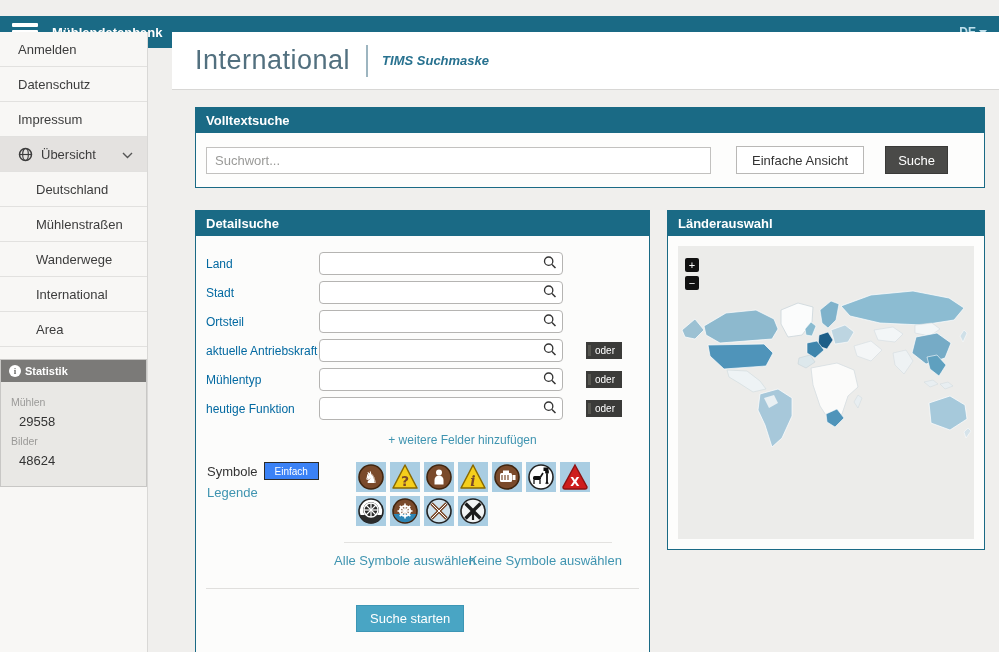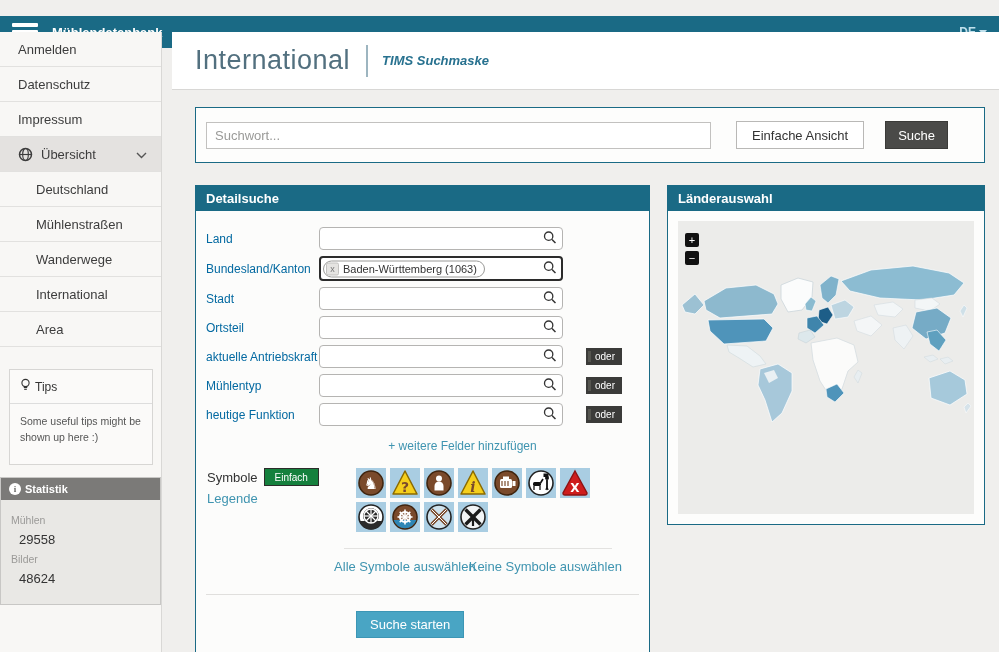--- a/index.html
+++ b/index.html
@@ -10,21 +10,21 @@
   
   .topbar { position:absolute; top:16px; left:0; right:0; height:32px; background:#1a6a85;
             display:flex; align-items:center; padding:0 12px; }
   .hamburger { width:26px; height:18px; display:flex; flex-direction:column; justify-content:space-between; cursor:pointer; margin-right:14px; }
   .hamburger span { display:block; height:4px; background:#fff; border-radius:1px; }
   .brand { color:#fff; font-weight:bold; font-size:13px; }
   .lang { margin-left:auto; color:#bfe0ec; font-size:12px; font-weight:bold; display:flex; align-items:center; gap:3px; cursor:pointer;text-decoration:underline; }
   .caret-down { width:0; height:0; border-left:4px solid transparent; border-right:4px solid transparent; border-top:5px solid #bfe0ec; }
 
   
-  .sidebar { position:absolute; top:32px; left:0; width:162px; bottom:0; background:#f8f7f5; border-right:1px solid #d9d8d6; }
+  .sidebar { position:absolute; top:32px; left:0; width:148px; bottom:0; background:#f8f7f5; border-right:1px solid #d9d8d6; }
   .nav-item { height:35px; display:flex; align-items:center; padding-left:18px; font-size:13px; color:#3c3c3c;
               border-bottom:1px solid #e2e1df; cursor:pointer; background:#f8f7f5; }
   .nav-item.active { background:#e4e2e0; }
   .nav-item.sub { padding-left:36px; }
   .nav-item .chev { margin-left:auto; margin-right:14px; }
   .nav-item .gicon { margin-right:8px; display:flex; }
 
   .side-box { margin:0 8px 0 9px; border:1px solid #d7d6d4; background:#fbfaf9; }
   .side-box.tips { margin-top:22px; }
   .tips-head { padding:8px 10px; font-size:12px; color:#333; border-bottom:1px solid #ddd; display:flex; align-items:center; gap:4px; }
@@ -76,21 +76,21 @@
   .oder-btn { margin-left:23px; height:17px; padding:0 7px 0 9px; background:#3b3b39; color:#fff; font-size:10px;
               border:none; cursor:pointer; position:relative; font-family:inherit; }
   .oder-btn::before { content:""; position:absolute; left:2px; top:3px; bottom:3px; width:3px; background:#55554f; }
   .add-fields { text-align:center; width:357px; margin:10px 0 14px 78px; }
   .add-fields a { color:#3f94b0; font-size:12px; text-decoration:none; cursor:pointer; }
 
   .sym-section { display:flex; margin-top:12px; }
   .sym-left { width:150px; flex:none; padding-left:1px; }
   .sym-left-row { display:flex; align-items:center; gap:6px; }
   .sym-label { font-size:13px; color:#333; }
-  .btn-einfach { height:18px; padding:0 10px; background:#15803d; color:#fff; font-size:10px; border:1px solid #2c2c2a; cursor:pointer; font-family:inherit; }
+  .btn-einfach { height:18px; padding:0 10px; background:#3b82f6; color:#fff; font-size:10px; border:1px solid #2c2c2a; cursor:pointer; font-family:inherit; }
   .legende-link { display:inline-block; margin-top:5px; color:#3f94b0; font-size:13px; text-decoration:none; cursor:pointer; }
   .sym-right { width:252px; }
   .sym-grid { display:flex; flex-wrap:wrap; gap:4px; width:240px; }
   .sym { width:30px; height:30px; background:#a9cde2; display:flex; align-items:center; justify-content:center; cursor:pointer; }
   .sym-divider { border:none; border-top:1px solid #e3e2e0; margin:16px 0 10px -12px; width:268px; }
   .sym-links { display:flex; justify-content:center; width:268px; margin-left:-12px; }
   .sym-links a { color:#3f94b0; font-size:13px; text-decoration:none; white-space:nowrap; cursor:pointer; }
   .sym-links a + a { margin-left:-7px; }
 
   .dt-hr { border:none; border-top:1px solid #e0dfdd; margin:20px 0 0; }
@@ -157,33 +157,20 @@
     <div class="nav-item sub">
         <span>Wanderwege</span>
       </div>
     <div class="nav-item sub">
         <span>International</span>
       </div>
     <div class="nav-item sub">
         <span>Area</span>
       </div>
 
-    <div class="side-box tips">
-      <div class="tips-head">
-        <span>
-          <svg width="11" height="14" viewBox="0 0 11 14">
-              <circle cx="5.5" cy="5" r="3.6" fill="none" stroke="#333" stroke-width="1.1"></circle>
-              <line x1="3.8" y1="9.5" x2="7.2" y2="9.5" stroke="#333" stroke-width="1.1"></line>
-              <line x1="4.2" y1="11.3" x2="6.8" y2="11.3" stroke="#333" stroke-width="1.1"></line>
-            </svg>
-        </span>
-        <span>Tips</span>
-      </div>
-      <div class="tips-body">Some useful tips might be shown up here :)</div>
-    </div>
 
     <div class="stats">
       <div class="stats-head">
         <span class="info-circ">i</span>
         <span>Statistik</span>
       </div>
       <div class="stats-body">
         <div class="stats-label">Mühlen</div>
         <div class="stats-value">29558</div>
         <div class="stats-label">Bilder</div>
@@ -195,20 +182,21 @@
   <main class="main">
     <div class="titlebar">
       <span class="page-title">International</span>
       <span class="title-sep"></span>
       <span class="page-subtitle">TIMS Suchmaske</span>
     </div>
 
     <div class="content">
 
       <section class="panel">
+        <div class="panel-head">Volltextsuche</div>
         <div class="ft-body">
           <input class="ft-input" type="text" placeholder="Suchwort..." style="">
           <button class="btn-plain">Einfache Ansicht</button>
           <button class="btn-dark-lg">Suche</button>
         </div>
       </section>
 
       <div class="cols">
 
         <section class="panel detail">
@@ -221,36 +209,20 @@
                 <input class="dt-input" type="text" style="">
                 <span class="mag">
                   <svg width="15" height="15" viewBox="0 0 18 18">
                       <circle cx="8" cy="8" r="5" fill="none" stroke="#333" stroke-width="1.6"></circle>
                       <line x1="12" y1="12" x2="16.2" y2="16.2" stroke="#333" stroke-width="1.8"></line>
                     </svg>
                 </span>
               </span>
             </div>
 
-            <div class="dt-row">
-              <span class="dt-label">Bundesland/Kanton</span>
-              <span class="dt-inputwrap focused">
-                <input class="dt-input" type="text" style="">
-                <span class="tagwrap">
-                  <span class="tag-x">x</span>
-                  <span class="tag-text">Baden-Württemberg (1063)</span>
-                </span>
-                <span class="mag">
-                  <svg width="15" height="15" viewBox="0 0 18 18">
-                      <circle cx="8" cy="8" r="5" fill="none" stroke="#333" stroke-width="1.6"></circle>
-                      <line x1="12" y1="12" x2="16.2" y2="16.2" stroke="#333" stroke-width="1.8"></line>
-                    </svg>
-                </span>
-              </span>
-            </div>
 
             <div class="dt-row">
               <span class="dt-label">Stadt</span>
               <span class="dt-inputwrap">
                 <input class="dt-input" type="text" style="">
                 <span class="mag">
                   <svg width="15" height="15" viewBox="0 0 18 18">
                       <circle cx="8" cy="8" r="5" fill="none" stroke="#333" stroke-width="1.6"></circle>
                       <line x1="12" y1="12" x2="16.2" y2="16.2" stroke="#333" stroke-width="1.8"></line>
                     </svg>

